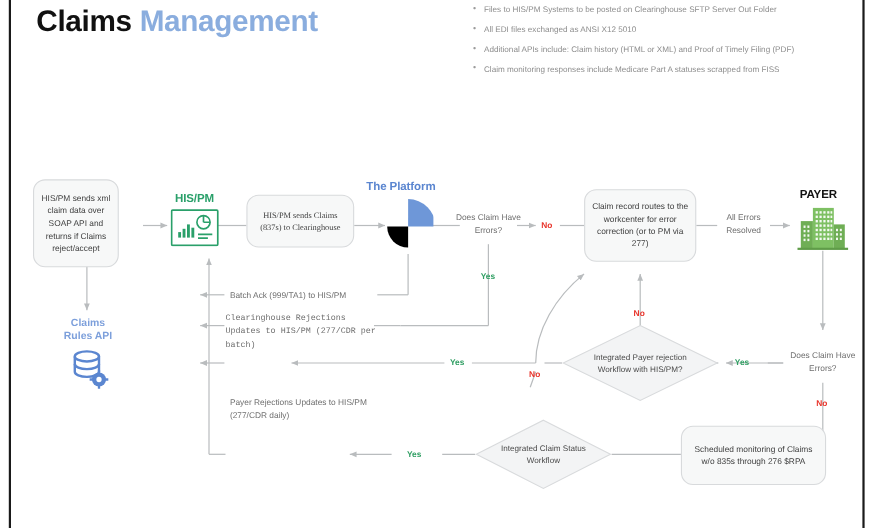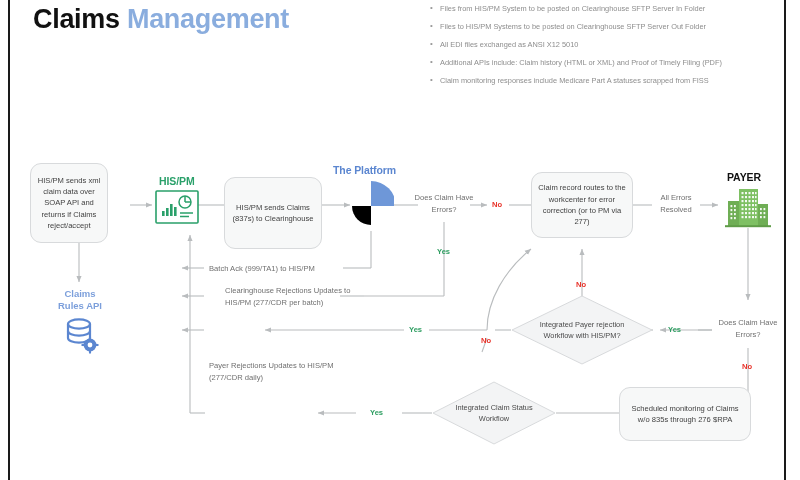--- a/index.html
+++ b/index.html
@@ -72,21 +72,20 @@
   <div class="frame-left"></div>
   <div class="frame-right"></div>
 
   <div id="title">
     <span class="t1">Claims</span>
     <span class="t2">Management</span>
   </div>
 
   <div id="notes">
     <ul>
-      <li>Files from HIS/PM System to be posted on Clearinghouse SFTP Server In Folder</li>
       <li>Files to HIS/PM Systems to be posted on Clearinghouse SFTP Server Out Folder</li>
       <li>All EDI files exchanged as ANSI X12 5010</li>
       <li>Additional APIs include: Claim history (HTML or XML) and Proof of Timely Filing (PDF)</li>
       <li>Claim monitoring responses include Medicare Part A statuses scrapped from FISS</li>
     </ul>
   </div>
 
   <svg class="wires" viewBox="0 0 800 480">
     <defs>
       <marker id="ah" markerWidth="7" markerHeight="7" refX="5.6" refY="3" orient="auto">
@@ -198,21 +197,21 @@
       <circle cx="27" cy="29" r="2.4" fill="#ffffff"></circle>
       <g stroke="#5b86d0" stroke-width="2.1">
         <line x1="27" y1="20.5" x2="27" y2="24"></line>
         <line x1="27" y1="34" x2="27" y2="37.5"></line>
         <line x1="18.5" y1="29" x2="22" y2="29"></line>
         <line x1="32" y1="29" x2="35.5" y2="29"></line>
       </g>
     </svg>
   </div>
 
-  <div class="rbox" style="left:224px;top:177px;width:98px;height:72px;">
+  <div class="rbox" style="left:224px;top:177px;width:98px;height:48px;font-family:Liberation Serif, serif;">
     <span>HIS/PM sends Claims (837s) to Clearinghouse</span>
   </div>
 
   <div class="ntitle blue" style="left:333px;top:164px;">The Platform</div>
   <div class="icon-holder" style="left:348px;top:180px;width:46px;height:52px;">
     <svg width="46" height="52" viewBox="0 0 46 52">
       <path d="M23,26 L23,1 A25,25 0 0 1 48,26 Z" fill="#6e97d8"></path>
       <path d="M23,26 L23,45 A19,19 0 0 1 4,26 Z" fill="#000000"></path>
     </svg>
   </div>
@@ -288,21 +287,21 @@
         <rect x="37" y="28" width="1.8" height="2.2"></rect>
           <rect x="40.5" y="28" width="1.8" height="2.2"></rect>
       </g>
       <rect x="2" y="37.2" width="46" height="2" fill="#5f9c48"></rect>
     </svg>
   </div>
 
   <div class="plain-label" style="left:209px;top:263px;width:140px;">
     <span>Batch Ack (999/TA1) to HIS/PM</span>
   </div>
-  <div class="plain-label" style="left:225px;top:285px;width:140px;">
+  <div class="plain-label" style="left:205px;top:285px;width:140px;font-family:Liberation Mono, monospace;">
     <span>Clearinghouse Rejections Updates to HIS/PM (277/CDR per batch)</span>
   </div>
   <div class="plain-label" style="left:209px;top:320px;width:128px;margin-top:40px;">
     <span>Payer Rejections Updates to HIS/PM (277/CDR daily)</span>
   </div>
 
   <div class="elabel yes" style="left:409px;top:326px;">Yes</div>
   <div class="elabel no" style="left:481px;top:337px;">No</div>
   <div class="elabel no" style="left:576px;top:281px;">No</div>
   <div class="elabel yes" style="left:668px;top:326px;">Yes</div>

